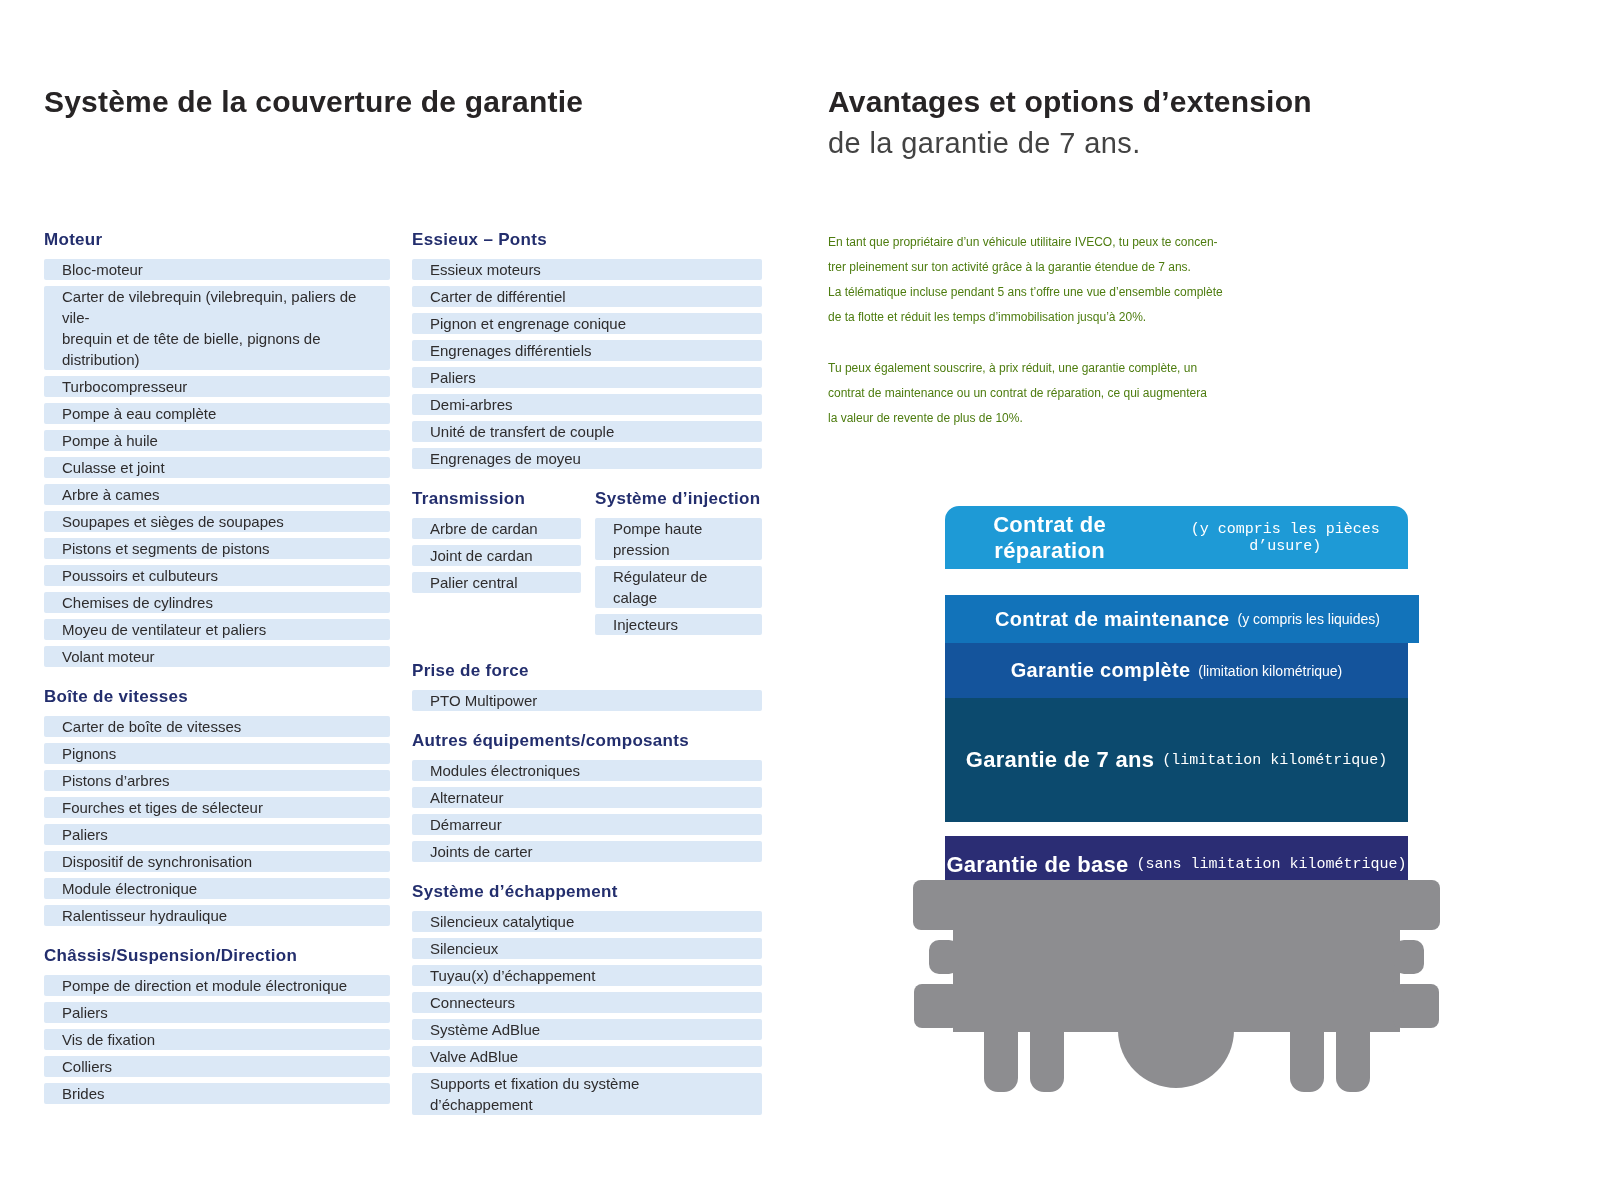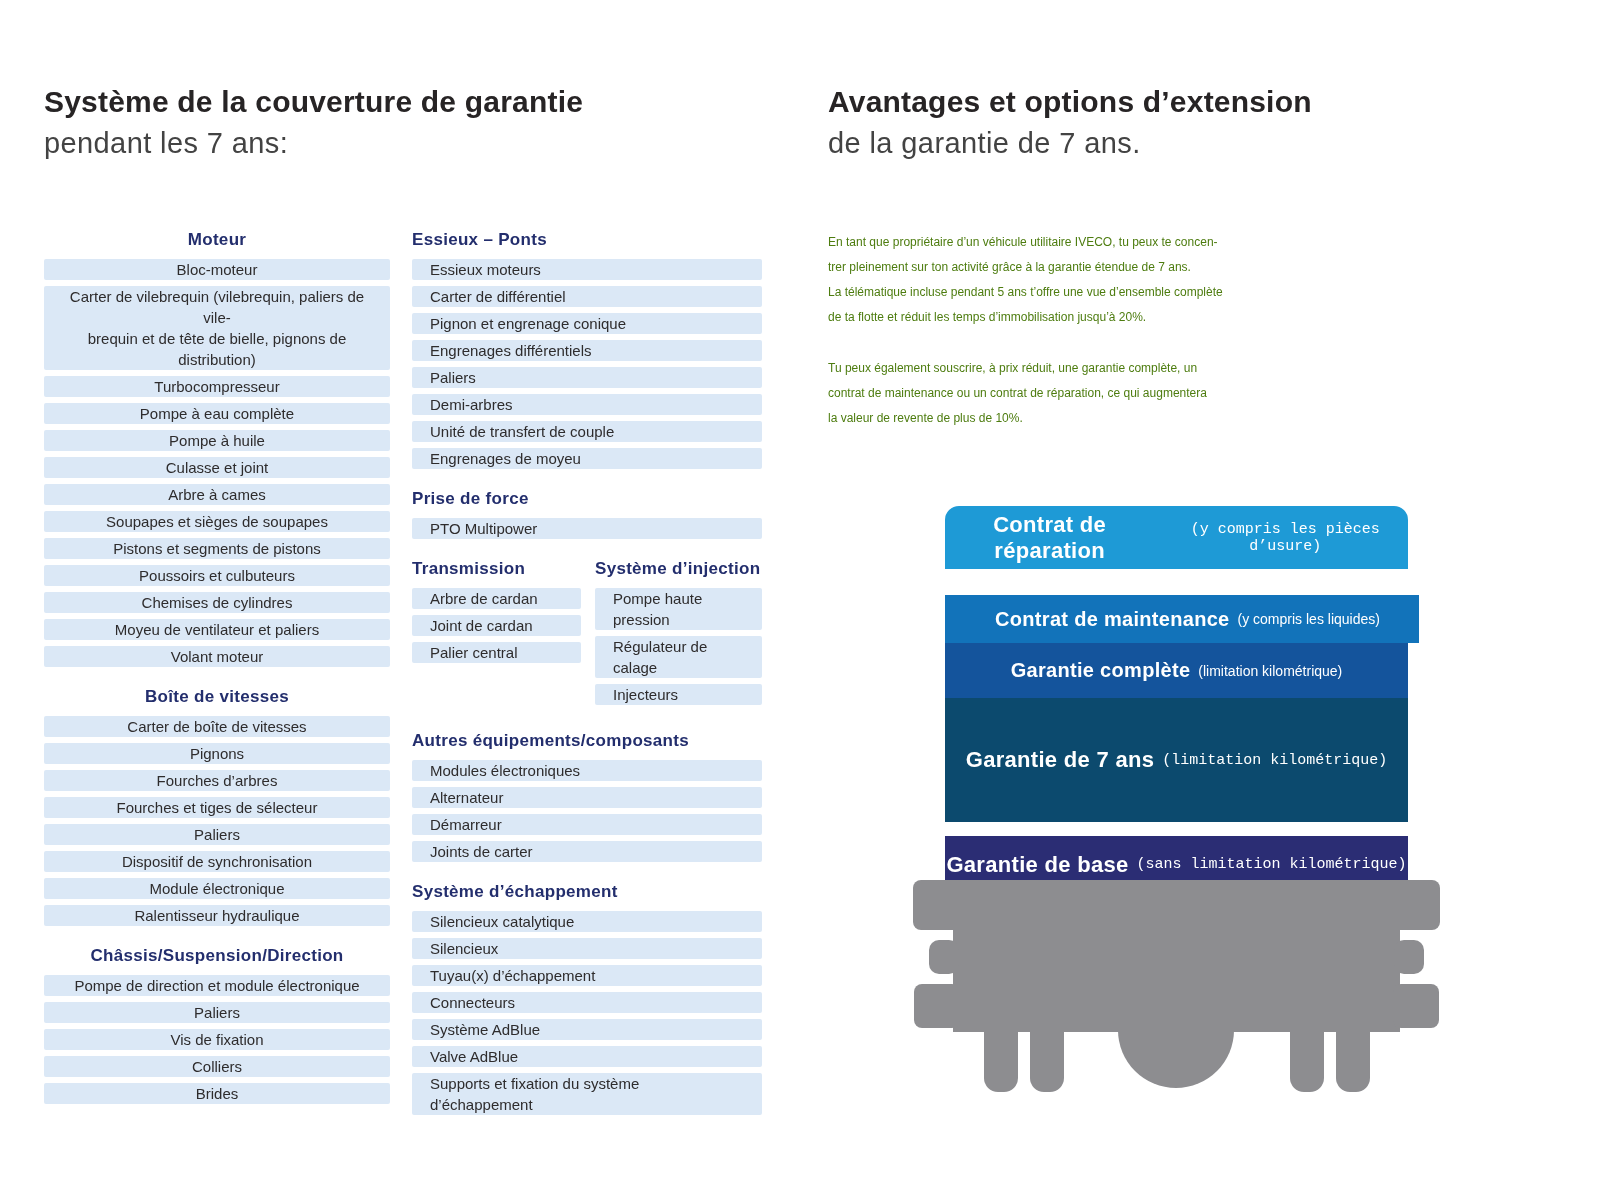--- a/index.html
+++ b/index.html
@@ -6,21 +6,21 @@
   .page{position:relative;width:1600px;height:1200px;background:#ffffff;overflow:hidden;
         font-family:"Liberation Sans", sans-serif;}
   
   .title-block{position:absolute;}
   .lt{left:44px;top:84px;}
   .rt{left:828px;top:84px;}
   .title-bold{font-size:30px;font-weight:bold;color:#272425;letter-spacing:0.2px;line-height:36px;}
   .title-light{font-size:29px;font-weight:400;color:#434343;letter-spacing:0.4px;line-height:34px;margin-top:6px;}
   
   .col{position:absolute;top:230px;}
-  .col0{left:44px;width:346px;text-align:center;}
+  .col0{left:44px;width:346px;}
   .col1{left:412px;width:350px;}
   .section{margin-top:20px;}
   .section:first-child{margin-top:0;}
   .section.pair{display:flex;column-gap:14px;}
   .pair .list:first-child{width:170px;}
   .pair .list:last-child{width:168px;}
   .sec-title{font-size:17px;font-weight:bold;color:#232e6d;letter-spacing:0.3px;line-height:20px;margin-bottom:9px;}
   .row{background:#dbe8f6;border-radius:2px;padding:0 18px;margin-bottom:6px;
        font-size:15px;line-height:21px;color:#2e2c2d;white-space:pre-line;}
   
@@ -53,21 +53,20 @@
   .t-leg4{left:1336px;top:1028px;width:34px;height:64px;border-radius:0 0 14px 14px;}
   .t-arch{left:1118px;top:1030px;width:116px;height:58px;border-radius:0 0 58px 58px;}
 </style>
 </head>
 <body>
 
 <div class="page">
 
   <div class="title-block lt">
     <div class="title-bold">Système de la couverture de garantie</div>
-    <div class="title-light">pendant les 7 ans:</div>
   </div>
 
   <div class="title-block rt">
     <div class="title-bold">Avantages et options d’extension</div>
     <div class="title-light">de la garantie de 7 ans.</div>
   </div>
 
   <div class="col col0">
       <div class="section">
         <div class="list">
@@ -86,21 +85,21 @@
           <div class="row">Chemises de cylindres</div>
           <div class="row">Moyeu de ventilateur et paliers</div>
           <div class="row">Volant moteur</div>
         </div>
       </div>
       <div class="section">
         <div class="list">
           <div class="sec-title">Boîte de vitesses</div>
           <div class="row">Carter de boîte de vitesses</div>
           <div class="row">Pignons</div>
-          <div class="row">Fourches d’arbres</div>
+          <div class="row">Pistons d’arbres</div>
           <div class="row">Fourches et tiges de sélecteur</div>
           <div class="row">Paliers</div>
           <div class="row">Dispositif de synchronisation</div>
           <div class="row">Module électronique</div>
           <div class="row">Ralentisseur hydraulique</div>
         </div>
       </div>
       <div class="section">
         <div class="list">
           <div class="sec-title">Châssis/Suspension/Direction</div>
@@ -119,38 +118,38 @@
           <div class="row">Essieux moteurs</div>
           <div class="row">Carter de différentiel</div>
           <div class="row">Pignon et engrenage conique</div>
           <div class="row">Engrenages différentiels</div>
           <div class="row">Paliers</div>
           <div class="row">Demi-arbres</div>
           <div class="row">Unité de transfert de couple</div>
           <div class="row">Engrenages de moyeu</div>
         </div>
       </div>
-      <div class="section">
-        <div class="list">
-          <div class="sec-title">Prise de force</div>
-          <div class="row">PTO Multipower</div>
-        </div>
-      </div>
       <div class="section pair">
         <div class="list">
           <div class="sec-title">Transmission</div>
           <div class="row">Arbre de cardan</div>
           <div class="row">Joint de cardan</div>
           <div class="row">Palier central</div>
         </div>
         <div class="list">
           <div class="sec-title">Système d’injection</div>
           <div class="row">Pompe haute pression</div>
           <div class="row">Régulateur de calage</div>
           <div class="row">Injecteurs</div>
+        </div>
+      </div>
+      <div class="section">
+        <div class="list">
+          <div class="sec-title">Prise de force</div>
+          <div class="row">PTO Multipower</div>
         </div>
       </div>
       <div class="section">
         <div class="list">
           <div class="sec-title">Autres équipements/composants</div>
           <div class="row">Modules électroniques</div>
           <div class="row">Alternateur</div>
           <div class="row">Démarreur</div>
           <div class="row">Joints de carter</div>
         </div>

